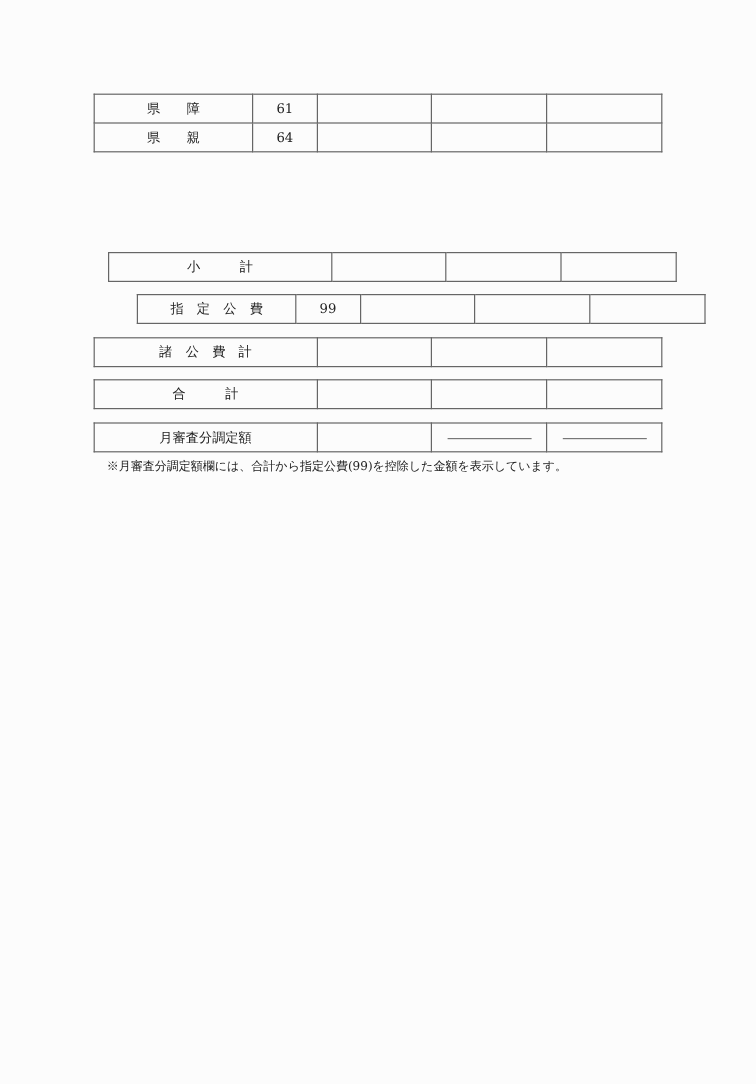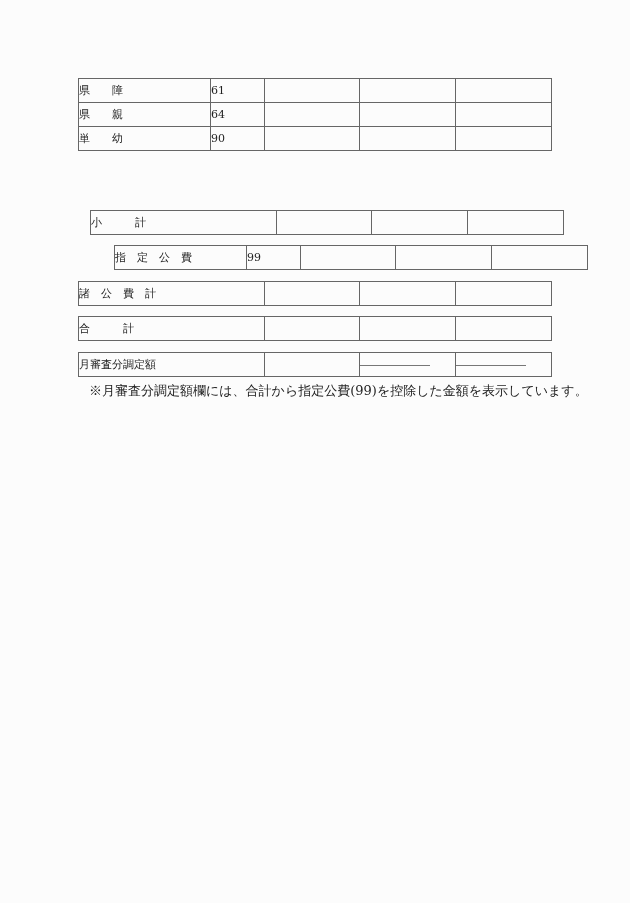--- a/index.html
+++ b/index.html
@@ -1,21 +1,21 @@
 <!DOCTYPE html>
 <html><head>
 <meta charset="utf-8">
 <style>
   html,body{margin:0;padding:0;background:#fcfcfc;}
   body{width:630px;height:903px;position:relative;font-family:"DejaVu Serif","Liberation Serif",serif;color:#222;}
   table{position:absolute;left:78px;border-collapse:collapse;table-layout:fixed;width:474px;}
-  td{border:1px solid #666;height:23px;padding:0;font-size:11px;vertical-align:middle;}
+  td{border:1px solid #666;height:23px;padding:0;text-align:center;font-size:11px;vertical-align:middle;}
   .c1{width:131px;}.c2{width:53px;}.c3{width:95px;}.c4{width:95px;}.c5{width:95px;}
   .dash{display:inline-block;width:70px;border-top:1px solid #777;vertical-align:middle;}
-  .note{position:absolute;left:89px;top:382px;font-size:13px;white-space:nowrap;}
+  .note{position:absolute;left:89px;top:382px;font-size:10px;white-space:nowrap;}
 </style>
 </head>
 <body>
 
 <table style="top:78px;">
   <colgroup>
       <col class="c1">
       <col class="c2">
       <col class="c3">
       <col class="c4">
@@ -25,27 +25,20 @@
       <tr>
     <td>県　　障</td>
     <td>61</td>
     <td></td>
         <td></td>
         <td></td>
   </tr>
   <tr>
     <td>県　　親</td>
     <td>64</td>
-    <td></td>
-        <td></td>
-        <td></td>
-  </tr>
-  <tr>
-    <td>単　　幼</td>
-    <td>90</td>
     <td></td>
         <td></td>
         <td></td>
   </tr>
 </tbody>
   </table>
 
 <table style="top:210px;margin-left:12px;">
   <colgroup>
       <col style="width:184px">

